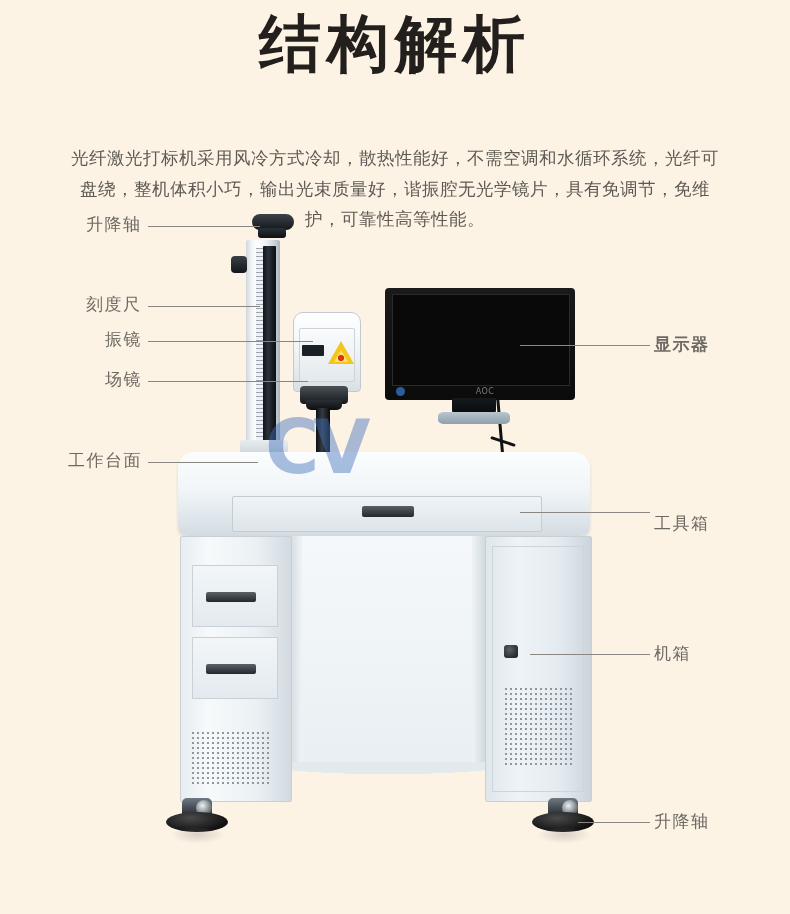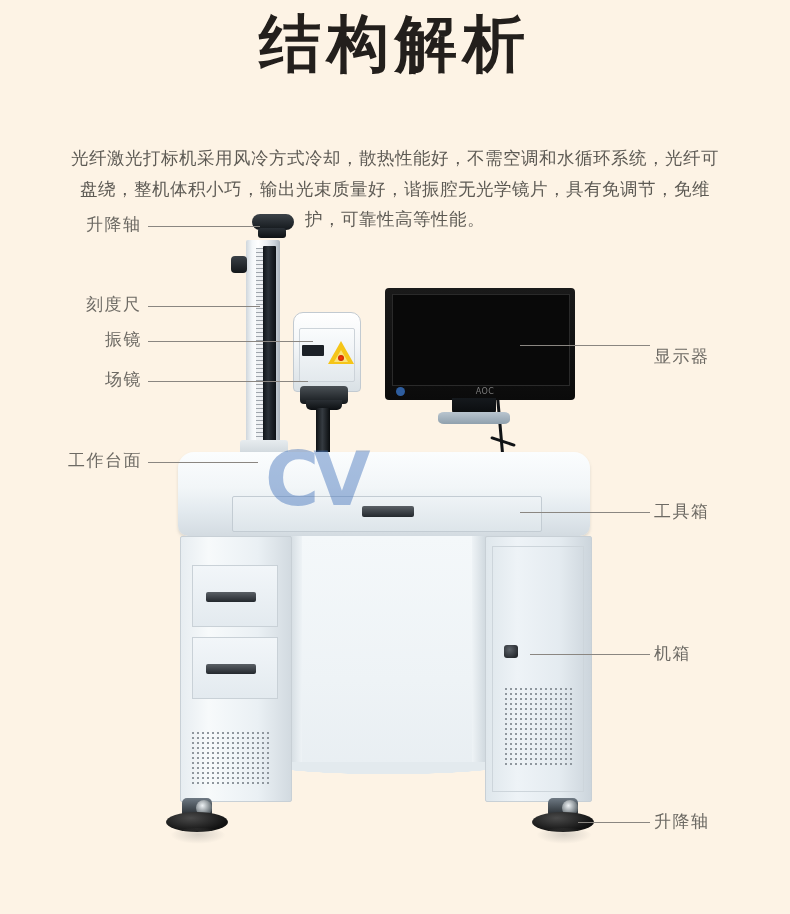--- a/index.html
+++ b/index.html
@@ -258,21 +258,20 @@
     position:absolute;width:56px;height:16px;border-radius:50%;
     background:radial-gradient(ellipse at 50% 40%,rgba(120,120,120,.28),rgba(253,243,229,0) 70%);
   }
 
   
   .wm{position:absolute;left:265px;top:408px;width:280px;height:90px;pointer-events:none;}
   .wm-cv{
     position:absolute;left:0;top:2px;font-size:74px;font-weight:bold;
     color:rgba(64,112,186,.45);letter-spacing:-6px;line-height:74px;
     font-family:"DejaVu Sans","Liberation Sans",sans-serif;
-    margin-top:32px;
   }
   .wm-cn{
     position:absolute;left:72px;top:6px;font-size:38px;font-weight:bold;
     color:rgba(58,104,178,.42);letter-spacing:2px;line-height:40px;
     font-family:"DejaVu Sans","Liberation Sans",sans-serif;
   }
   .wm-en{
     position:absolute;left:78px;top:52px;font-size:25px;
     color:rgba(58,104,178,.62);letter-spacing:.5px;line-height:26px;
     font-family:"DejaVu Sans","Liberation Sans",sans-serif;
@@ -374,24 +373,24 @@
   <div class="lbl" style="left:105px;top:331px;">振镜</div>
   <div class="leader" style="left:148px;top:341px;width:165px;"></div>
 
   <div class="lbl" style="left:105px;top:371px;">场镜</div>
   <div class="leader" style="left:148px;top:381px;width:160px;"></div>
 
   <div class="lbl" style="left:68px;top:452px;">工作台面</div>
   <div class="leader" style="left:148px;top:462px;width:110px;"></div>
 
   <div class="leader" style="left:520px;top:345px;width:130px;"></div>
-  <div class="lbl" style="left:654px;top:348px;">显示器</div>
+  <div class="lbl" style="left:654px;top:336px;font-weight:bold;">显示器</div>
 
   <div class="leader" style="left:520px;top:512px;width:130px;"></div>
-  <div class="lbl" style="left:654px;top:503px;">工具箱</div>
+  <div class="lbl" style="left:654px;top:515px;">工具箱</div>
 
   <div class="leader" style="left:530px;top:654px;width:120px;"></div>
   <div class="lbl" style="left:654px;top:645px;">机箱</div>
 
   <div class="leader" style="left:578px;top:822px;width:72px;"></div>
   <div class="lbl" style="left:654px;top:813px;">升降轴</div>
 
 </div>
 
 </body></html>

